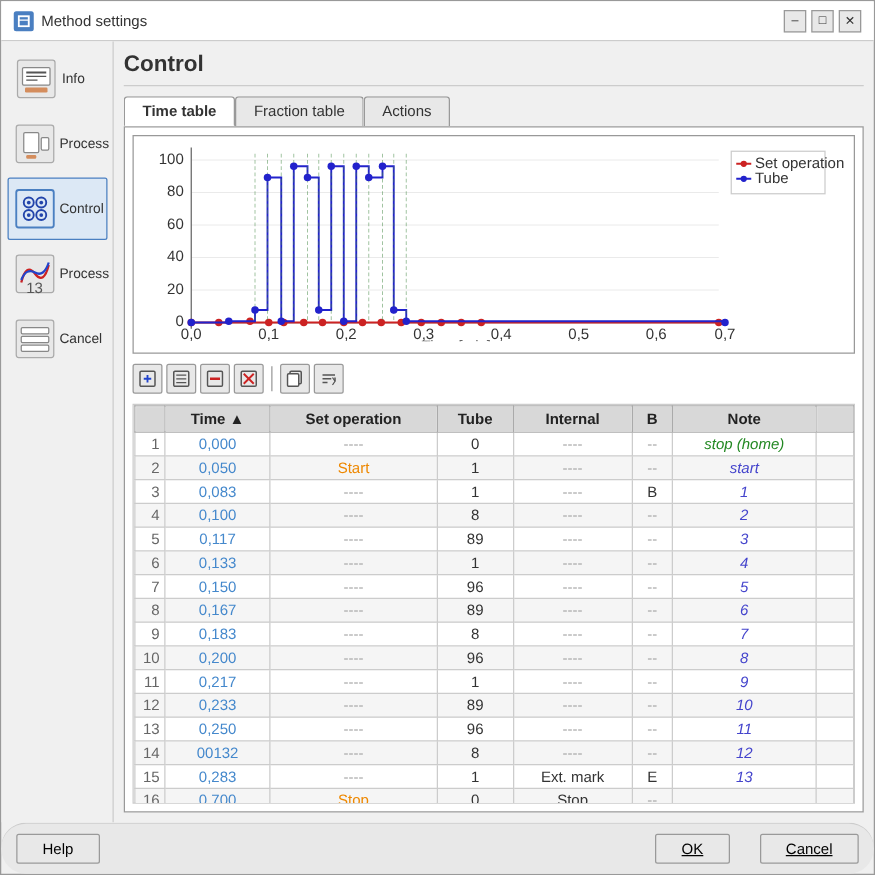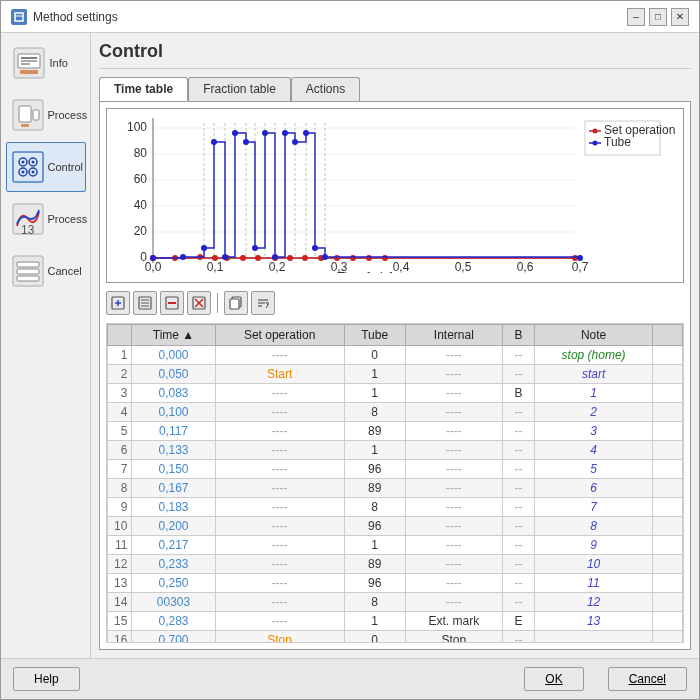--- a/index.html
+++ b/index.html
@@ -33,32 +33,32 @@
     .chart-area { border: 1px solid #999; background: #fff; padding: 4px; position: relative; height: 175px; }
     
     .chart-svg { flex: 1; }
     
     .toolbar { display: flex; gap: 3px; align-items: center; padding: 2px 0; }
     .toolbar-btn { width: 24px; height: 24px; border: 1px solid #999; background: #e8e8e8; cursor: pointer; display: flex; align-items: center; justify-content: center; font-size: 11px; color: #333; border-radius: 2px; }
     
     .table-container { flex: 1; overflow-y: auto; border: 1px solid #ccc; }
     
     table { width: 100%; border-collapse: collapse; font-size: 11px; }
-    th { background: #d8d8d8; border: 1px solid #aaa; padding: 3px 6px; text-align: center; font-weight: normal; color: #222; position: sticky; top: 0; z-index: 2; }
+    th { background: #d8d8d8; border: 1px solid #aaa; padding: 3px 6px; text-align: center; font-weight: bold; color: #222; position: sticky; top: 0; z-index: 2; }
     td { border: 1px solid #ccc; padding: 2px 6px; text-align: center; color: #333; }
     tr:nth-child(even) { background: #f5f5f5; }
     tr:nth-child(odd) { background: #fff; }
     .row-num { color: #666; width: 20px; text-align: right; padding-right: 4px; }
     .time-val { color: #4488cc; }
     .set-op-val { color: #ee8800; }
     .note-val { color: #228822; font-style: italic; }
     .note-blue { color: #4444cc; font-style: italic; }
     .dash { color: #aaa; }
     
-    .footer { background: #e8e8e8; border-top: 1px solid #ccc; padding: 8px 12px; display: flex; justify-content: space-between; align-items: center; }
+    .footer { background: #e8e8e8; border-top: 1px solid #ccc; padding: 8px 12px; display: flex; justify-content: space-between; align-items: center; border-radius: 20px; }
     .footer-btn { padding: 4px 20px; border: 1px solid #999; background: #e8e8e8; cursor: pointer; font-size: 12px; border-radius: 2px; }
     .footer-right { display: flex; gap: 24px; text-decoration: underline; }
 
     .separator { width: 1px; height: 20px; background: #999; margin: 0 3px; }
   </style>
 </head>
 <body>
 
 <div class="window">
 
@@ -443,21 +443,21 @@
     <td class="time-val">0,250</td>
     <td class="dash">----</td>
     <td>96</td>
     <td class="dash">----</td>
     <td class="dash">--</td>
     <td class="note-blue">11</td>
     <td></td>
   </tr>
                 <tr>
     <td class="row-num">14</td>
-    <td class="time-val">00303</td>
+    <td class="time-val">00132</td>
     <td class="dash">----</td>
     <td>8</td>
     <td class="dash">----</td>
     <td class="dash">--</td>
     <td class="note-blue">12</td>
     <td></td>
   </tr>
                 <tr>
     <td class="row-num">15</td>
     <td class="time-val">0,283</td>

